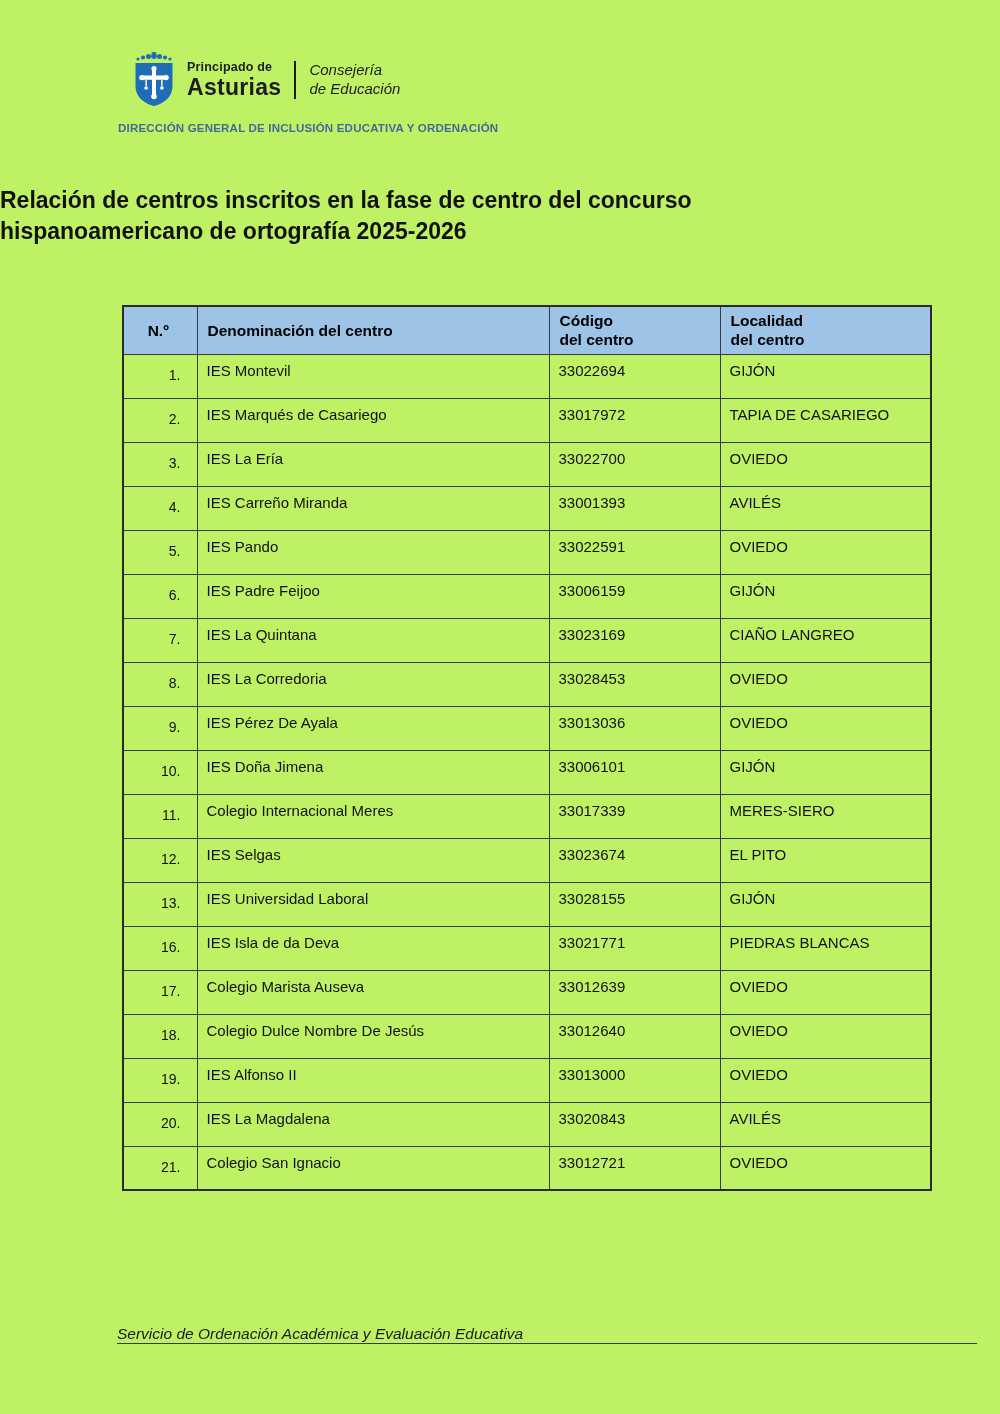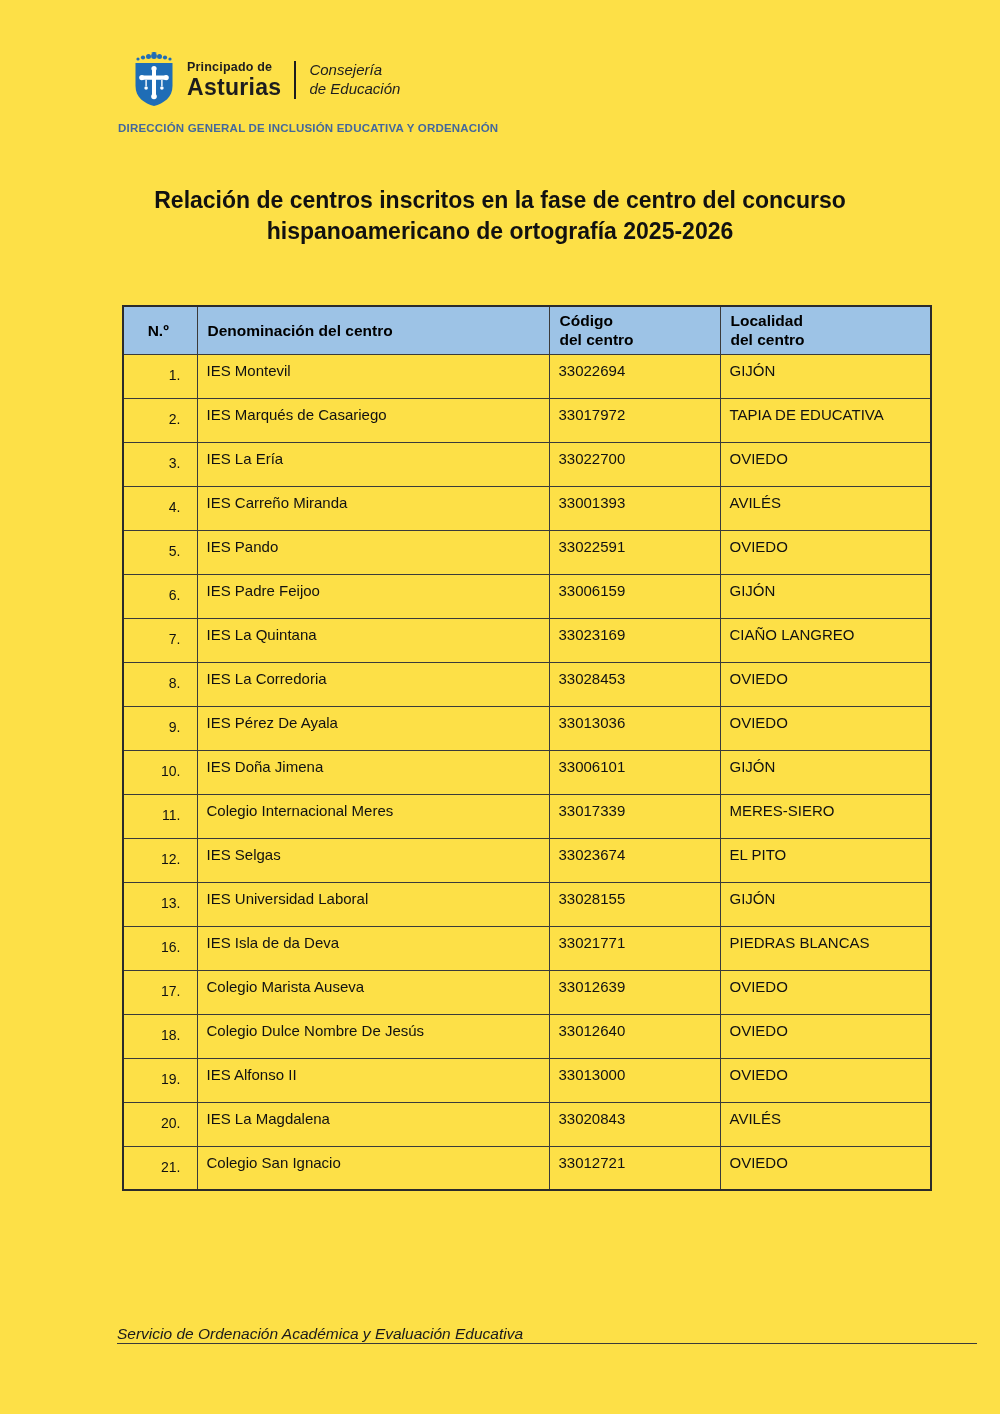--- a/index.html
+++ b/index.html
@@ -5,21 +5,21 @@
   * { margin: 0; padding: 0; box-sizing: border-box; }
   html, body { background: #ffffff; }
   body {
     font-family: "Liberation Sans", sans-serif;
     color: #1a1a1a;
   }
   .page {
     position: relative;
     width: 1000px;
     height: 1414px;
-    background: #fde047;
+    background: #bef264;
     overflow: hidden;
   }
 
   
   .brand {
     position: absolute;
     left: 132px;
     top: 52px;
     display: flex;
     align-items: center;
@@ -57,21 +57,20 @@
     color: #44689C;
     letter-spacing: 0.2px;
   }
 
   
   .doc-title {
     position: absolute;
     left: 0;
     top: 185px;
     width: 1000px;
-    text-align: center;
     font-size: 23px;
     font-weight: bold;
     color: #111111;
     line-height: 31px;
   }
 
   
   .table-wrap {
     position: absolute;
     left: 122px;
@@ -199,21 +198,21 @@
           <tr>
             <td class="cell-num">1.</td>
             <td class="cell-name">IES Montevil</td>
             <td class="cell-code">33022694</td>
             <td class="cell-locality">GIJÓN</td>
           </tr>
           <tr>
             <td class="cell-num">2.</td>
             <td class="cell-name">IES Marqués de Casariego</td>
             <td class="cell-code">33017972</td>
-            <td class="cell-locality">TAPIA DE EDUCATIVA</td>
+            <td class="cell-locality">TAPIA DE CASARIEGO</td>
           </tr>
           <tr>
             <td class="cell-num">3.</td>
             <td class="cell-name">IES La Ería</td>
             <td class="cell-code">33022700</td>
             <td class="cell-locality">OVIEDO</td>
           </tr>
           <tr>
             <td class="cell-num">4.</td>
             <td class="cell-name">IES Carreño Miranda</td>

